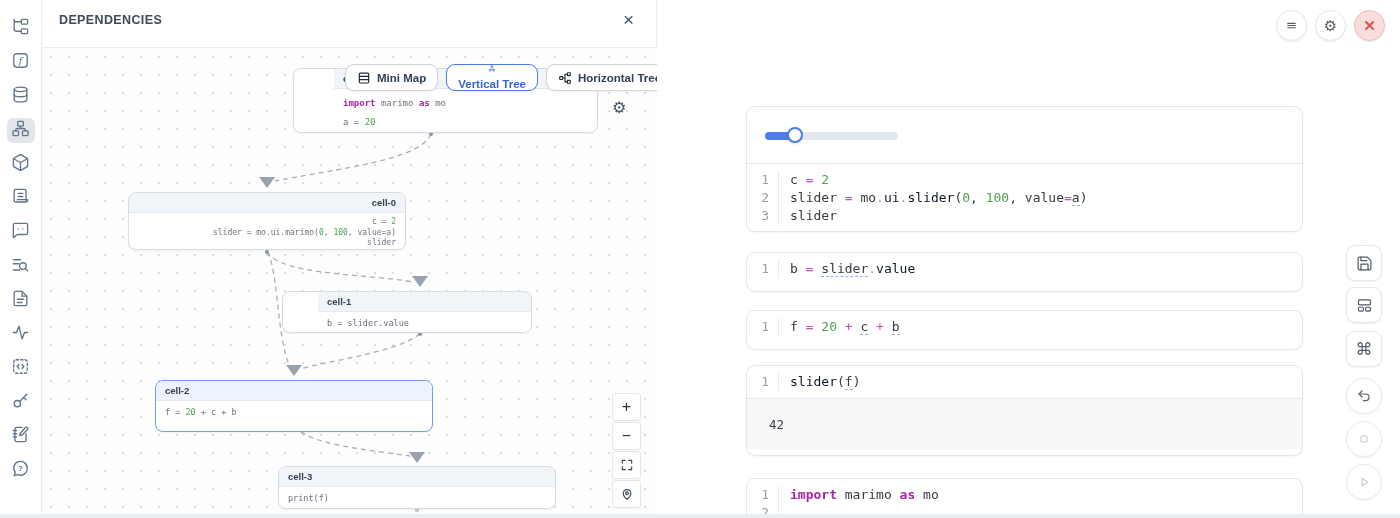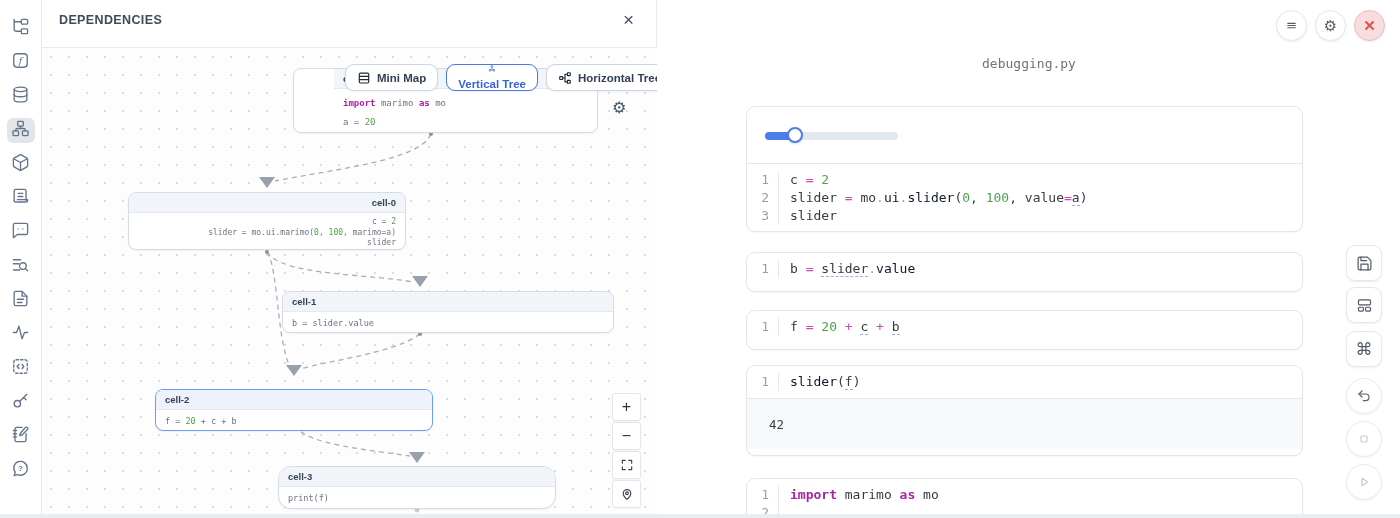--- a/index.html
+++ b/index.html
@@ -32,23 +32,23 @@
   .gnode { position:absolute; background:#fff; border:1px solid #d6dce4; border-radius:8px; box-shadow:0 1px 2px rgba(15,23,42,.05); overflow:hidden; z-index:2; cursor:pointer; }
   .gnode-header { background:#f1f5f9; border-bottom:1px solid #e4e9ef; padding:4px 9px; font-size:9.5px; font-weight:700; color:#334155; }
   .gnode-body { padding:5px 9px; font-family:"DejaVu Sans Mono",monospace; color:#6b7280; }
   .gnode .tk-p { color:#6b7280; }
   .gnode.sel { border:1.5px solid #6b9fee; }
   .gnode.sel .gnode-header { background:#edf3fc; }
   #node-cell4 { left:251px; top:20px; width:305px; height:65px;padding-left:40px; }
   #node-cell4 .gnode-body { font-size:9px; line-height:19px; }
   #node-cell0 { left:86px;  top:144px; width:278px; height:58px;text-align:right; }
   #node-cell0 .gnode-body { font-size:8px; line-height:10.5px; padding-top:4px; }
-  #node-cell1 { left:240px; top:243px; width:332px; height:42px; }
-  #node-cell2 { left:113px; top:341px; width:278px; height:42px; }
-  #node-cell3 { left:236px; top:418px; width:278px; height:43px;border-radius:13px; }
+  #node-cell1 { left:240px; top:243px; width:250px; height:42px;padding-left:35px; }
+  #node-cell2 { left:113px; top:332px; width:278px; height:52px; }
+  #node-cell3 { left:236px; top:418px; width:278px; height:43px; }
   #node-cell1 .gnode-body, #node-cell2 .gnode-body, #node-cell3 .gnode-body { font-size:8.5px; line-height:12px; }
 
   #edges { position:absolute; left:0; top:0; width:615px; height:470px; z-index:1; pointer-events:none; }
   #edges path { stroke:#a7aeb8; stroke-width:1.3; fill:none; stroke-dasharray:5 4; }
   #edges polygon { fill:#99a1ac; }
   #edges circle.src { fill:#8b939e; }
   #edges circle.tgt { fill:#c9ced6; }
 
   
   #zoom-controls { position:absolute; left:570px; top:345px; width:29px; z-index:6; display:flex; flex-direction:column; gap:1px; }
@@ -260,21 +260,21 @@
       <div class="gnode-header">cell-4</div>
       <div class="gnode-body">
         <div><span class="tk-k">import</span><span class="tk-p"> marimo </span><span class="tk-k">as</span><span class="tk-p"> mo</span></div>
         <div><span class="tk-p">a = </span><span class="tk-n">20</span></div>
       </div>
     </div>
     <div class="gnode" id="node-cell0">
       <div class="gnode-header">cell-0</div>
       <div class="gnode-body">
         <div><span class="tk-p">c = </span><span class="tk-n">2</span></div>
-        <div><span class="tk-p">slider = mo.ui.marimo(</span><span class="tk-n">0</span><span class="tk-p">, </span><span class="tk-n">100</span><span class="tk-p">, marimo=a)</span></div>
+        <div><span class="tk-p">slider = mo.ui.marimo(</span><span class="tk-n">0</span><span class="tk-p">, </span><span class="tk-n">100</span><span class="tk-p">, value=a)</span></div>
         <div><span class="tk-p">slider</span></div>
       </div>
     </div>
     <div class="gnode" id="node-cell1">
       <div class="gnode-header">cell-1</div>
       <div class="gnode-body">
           <div><span class="tk-p">b = slider.value</span></div>
         </div>
     </div>
     <div class="gnode sel" id="node-cell2">
@@ -316,21 +316,20 @@
         </svg>
       </div>
     <div class="circle-btn">
         <span class="gear-glyph">⚙</span>
       </div>
     <div class="circle-btn danger">
         <span class="x">✕</span>
       </div>
   </div>
 
-  <div id="filename">debugging.py</div>
 
   <div class="nb-cell" id="cellA">
     <div class="nb-output-top">
       <div class="slider">
         <div class="slider-fill" style="width:30px"></div>
         <div class="slider-handle" style="left:22px"></div>
       </div>
     </div>
     <div class="nb-codeblock">
       <div class="nb-line">

